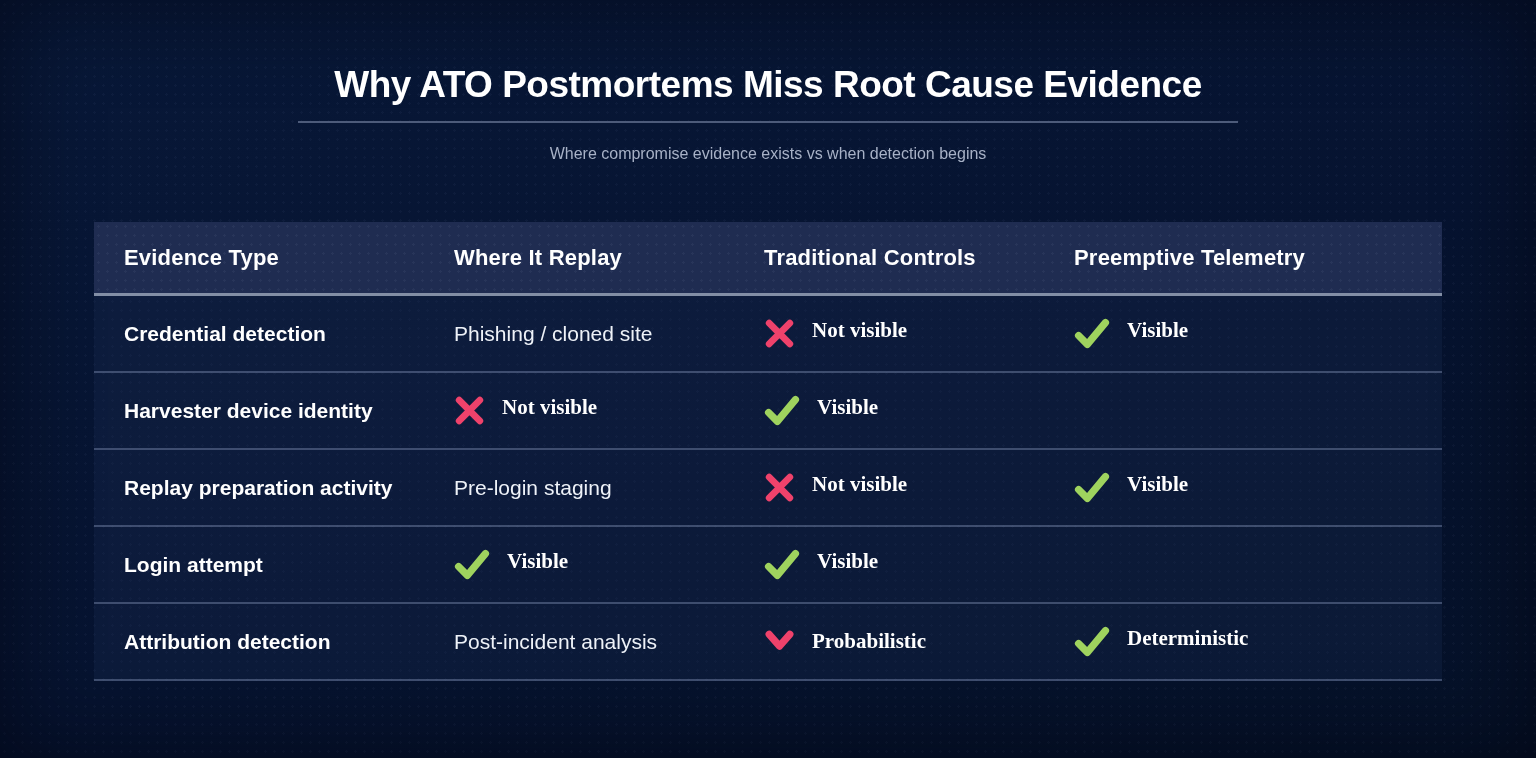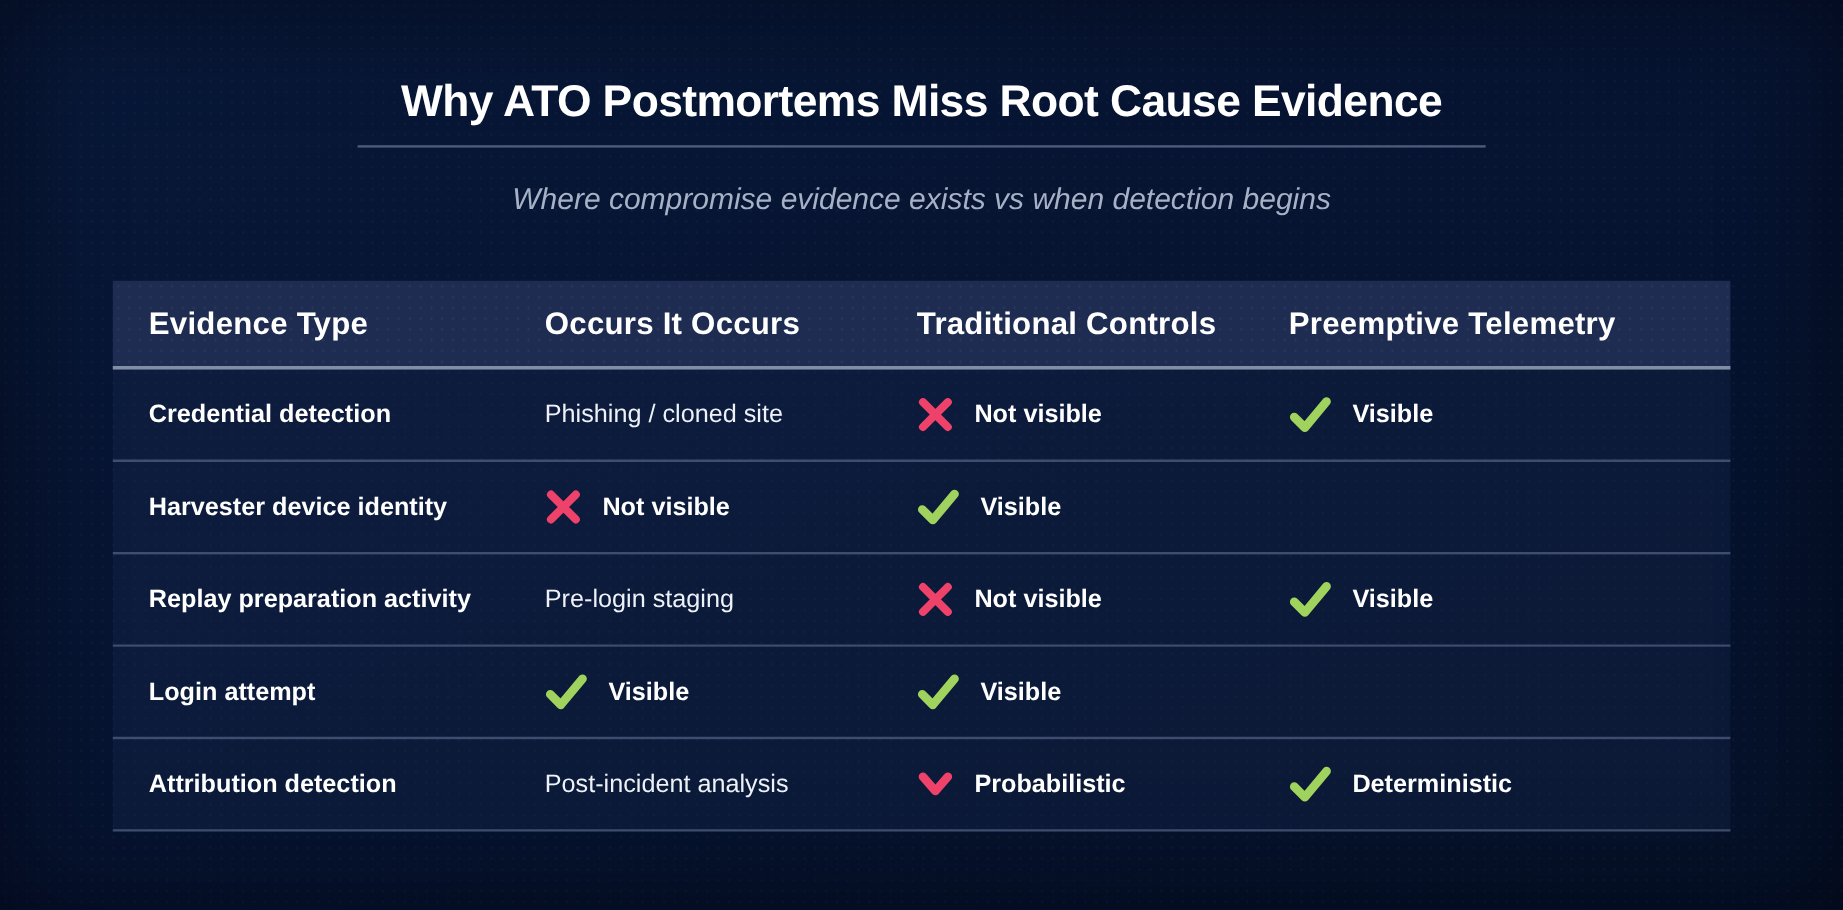--- a/index.html
+++ b/index.html
@@ -28,23 +28,22 @@
     color: #ffffff;
     line-height: 46px;
   }
   .title-divider {
     width: 940px;
     height: 2px;
     background: #4d5b7a;
     margin: 13px auto 0 auto;
   }
   .subtitle {
-    margin-top: 28px;
-    font-size: 25px;
-    font-style: italic;
+    margin-top: 16px;
+    font-size: 16px;
     color: #a7b1c6;
     line-height: 30px;
   }
   .table-wrap {
     width: 1348px;
     margin: 53px auto 0 auto;
   }
   .grid-row {
     display: grid;
     grid-template-columns: 330px 310px 310px 1fr;
@@ -53,58 +52,58 @@
   }
   .thead {
     height: 74px;
     background:
       radial-gradient(rgba(190,205,235,0.06) 1px, transparent 1.2px),
       #1f2c51;
     background-size: 9px 9px, 100% 100%;
     border-bottom: 3px solid #828ea5;
   }
   .thead .cell {
-    font-size: 26px;
+    font-size: 22px;
     font-weight: bold;
     color: #ffffff;
     letter-spacing: 0.2px;
   }
   .trow {
     height: 77px;
     background: rgba(30, 46, 86, 0.28);
     border-bottom: 2px solid rgba(125, 140, 175, 0.45);
   }
   .cell { font-size: 21px; }
   .cell.evidence { font-weight: bold; color: #ffffff; }
   .cell.occurs { font-weight: normal; color: #eef2f8; }
   .status {
     display: flex;
-    align-items: center;
     gap: 17px;
     font-weight: bold;
     color: #ffffff;
+    font-family: Liberation Serif, serif;
   }
   .status svg { display: block; flex: none; }
 </style>
 </head>
 <body>
 
 <div class="stage">
 
   <div class="title-block">
     <div class="title">Why ATO Postmortems Miss Root Cause Evidence</div>
     <div class="title-divider"></div>
     <div class="subtitle">Where compromise evidence exists vs when detection begins</div>
   </div>
 
   <div class="table-wrap">
 
     <div class="grid-row thead">
       <div class="cell">Evidence Type</div>
-      <div class="cell">Occurs It Occurs</div>
+      <div class="cell">Where It Replay</div>
       <div class="cell">Traditional Controls</div>
       <div class="cell">Preemptive Telemetry</div>
     </div>
 
     <div class="grid-row trow">
       <div class="cell evidence">Credential detection</div>
       <div class="cell occurs">Phishing / cloned site</div>
       <div class="cell status">
         <svg width="31" height="31" viewBox="0 0 30 30" fill="none" stroke="#ef426b">
           <path d="M5 5 L25 25 M25 5 L5 25" stroke-width="6.5" stroke-linecap="round"></path>

